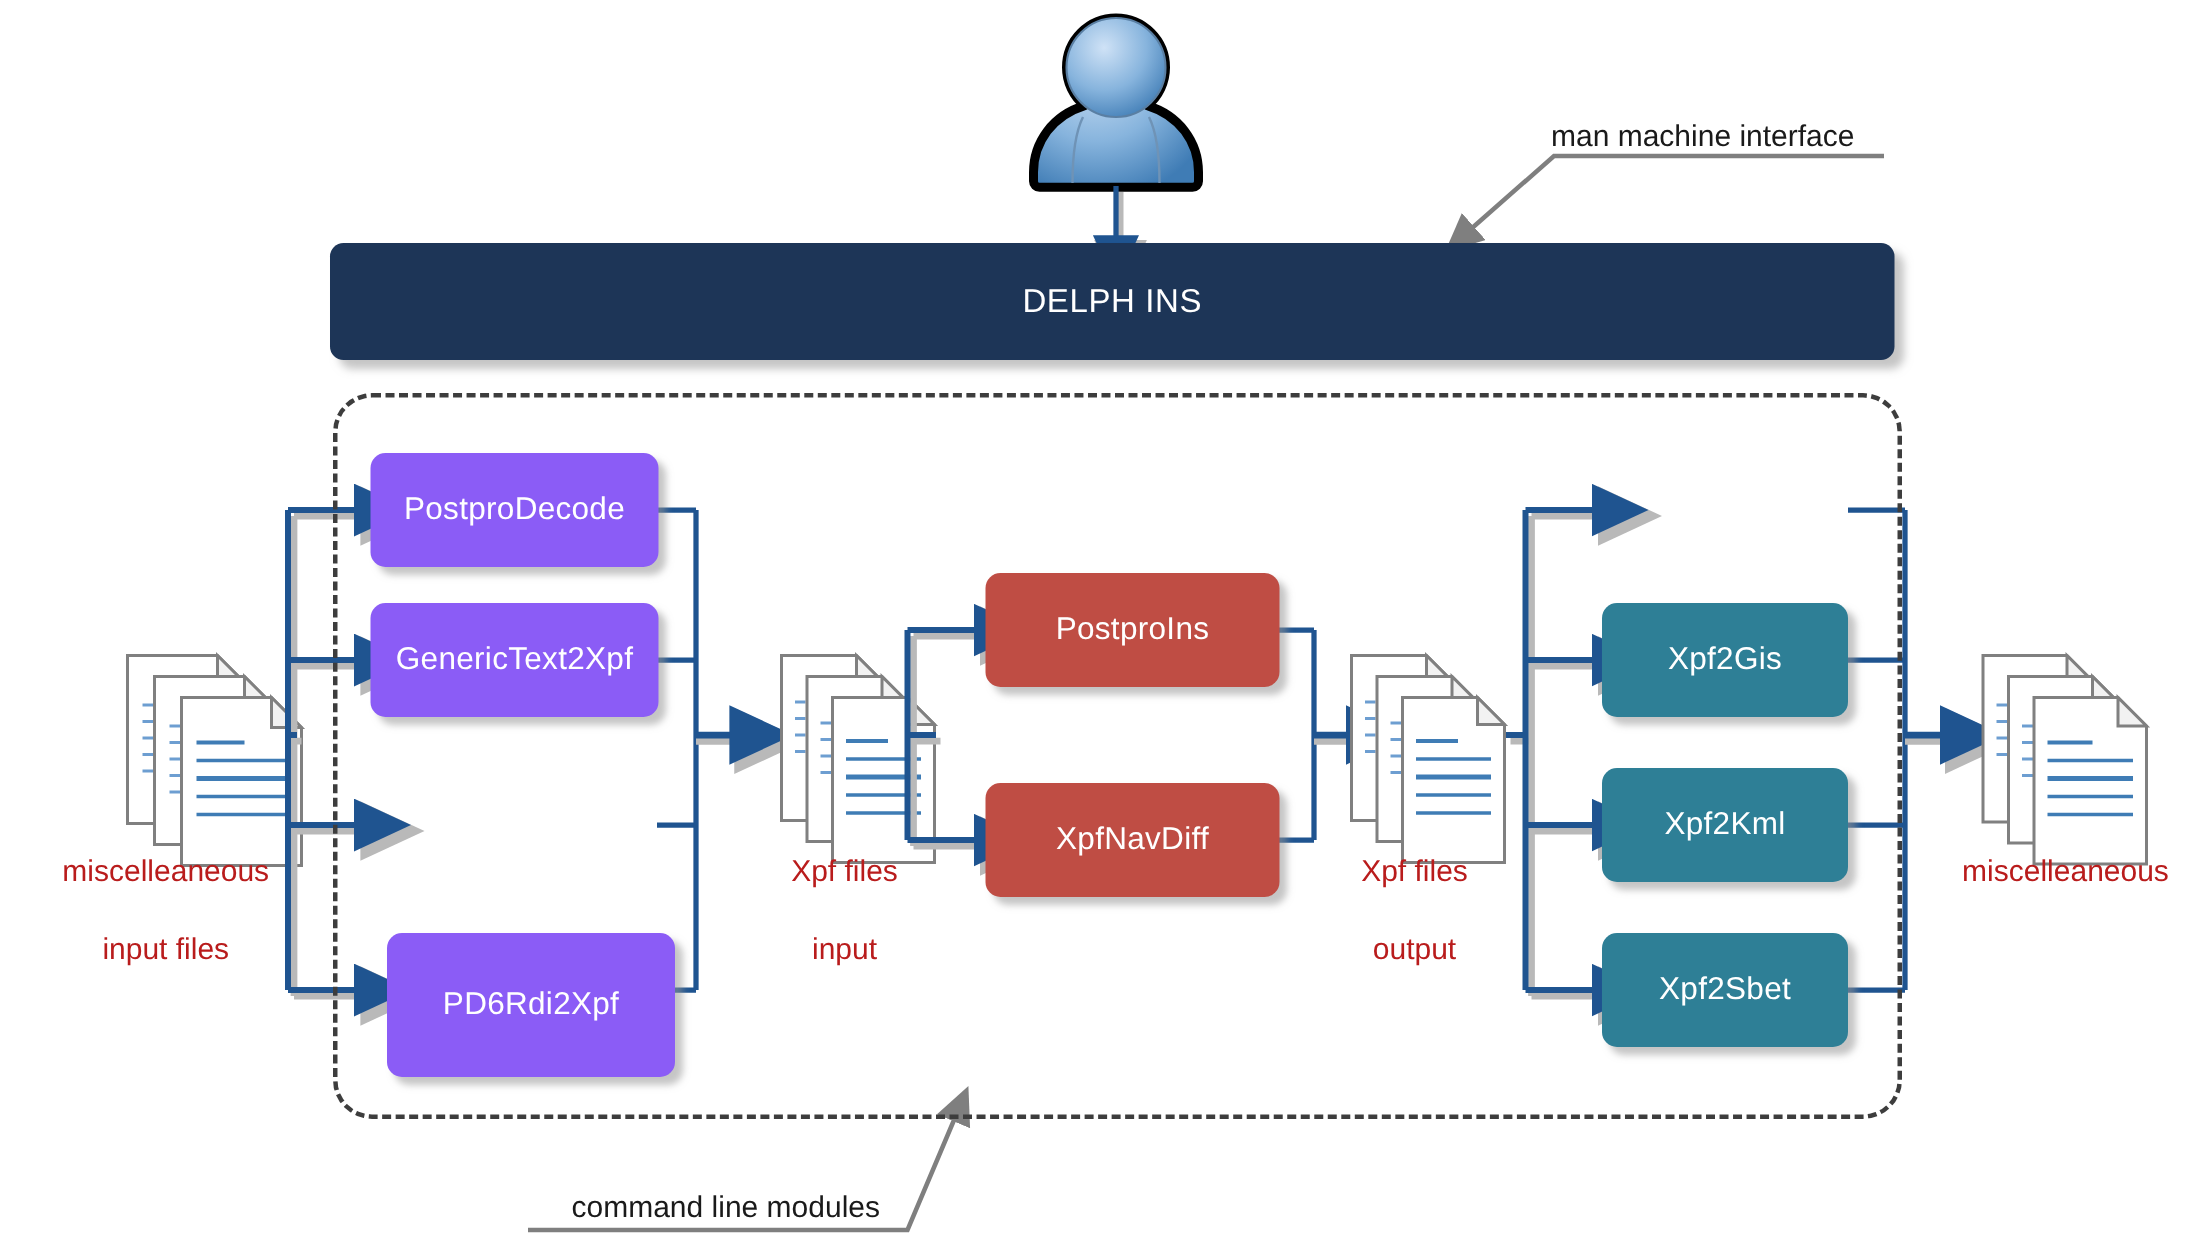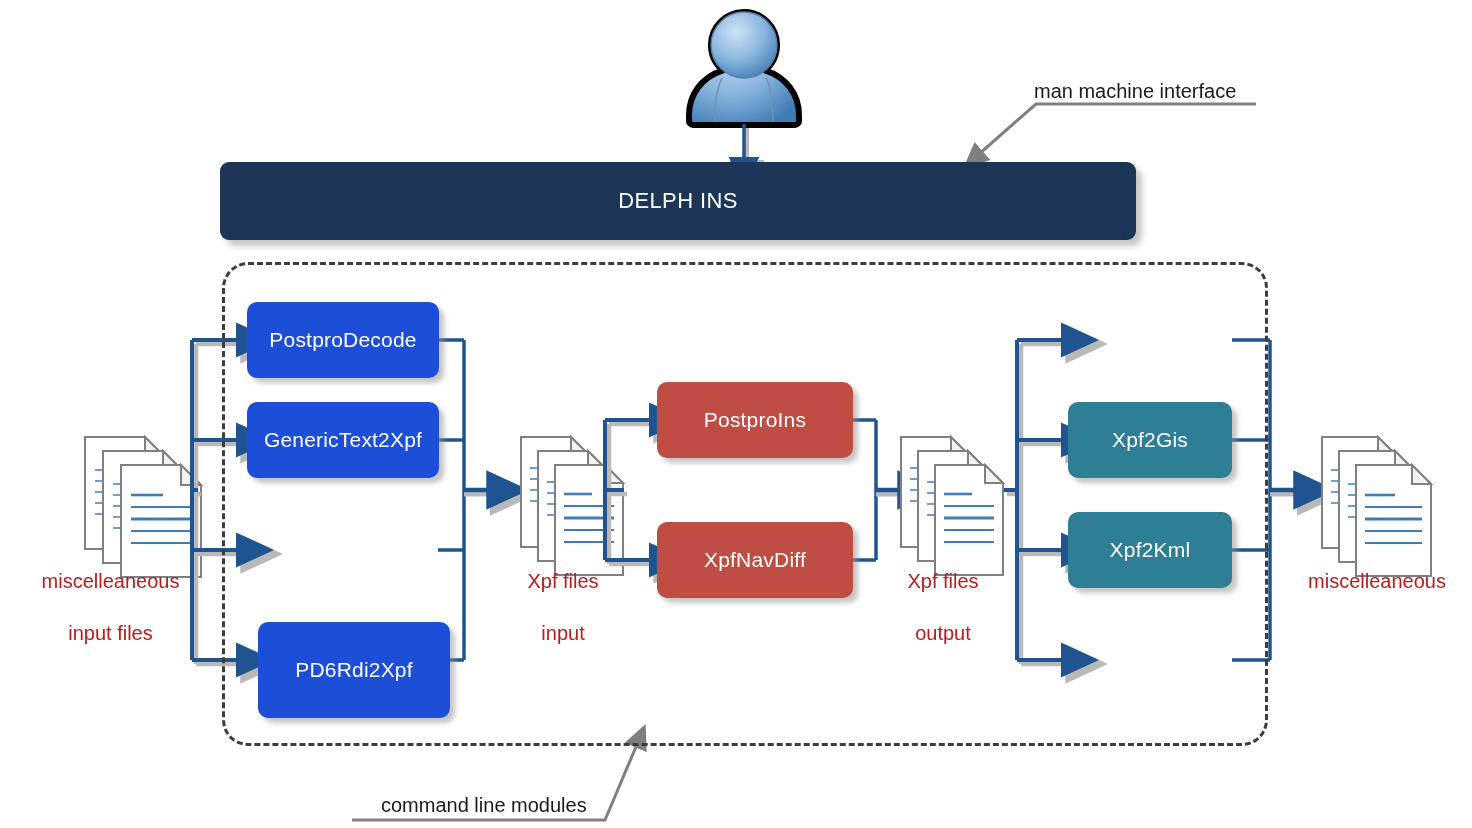--- a/index.html
+++ b/index.html
@@ -11,27 +11,27 @@
   svg#wires{position:absolute;left:0;top:0;width:1472px;height:828px;pointer-events:none;}
 
   
   .node{
     position:absolute;border-radius:10px;
     display:flex;align-items:center;justify-content:center;
     color:#ffffff;font-size:21px;letter-spacing:.2px;
     box-shadow:5px 5px 5px rgba(150,150,150,.55);
     z-index:3;
   }
-  .node.orange{background:#1d4ed8;}
+  .node.orange{background:#8b5cf6;}
   .node.red{background:#BF4D44;}
   .node.teal{background:#2E7F96;}
 
   
   .titlebar{
-    position:absolute;left:220px;top:162px;width:916px;height:78px;
+    position:absolute;left:220px;top:162px;width:1043px;height:78px;
     background:#1D3557;border-radius:9px;
     display:flex;align-items:center;justify-content:center;
     color:#ffffff;font-size:22px;letter-spacing:.4px;
     box-shadow:6px 6px 6px rgba(150,150,150,.55);
     z-index:3;
   }
 
   
   .dashed{
     position:absolute;left:222px;top:262px;width:1040px;height:478px;
@@ -308,20 +308,23 @@
   <div class="node red" style="left:657px;top:522px;width:196px;height:76px;">
     <span>XpfNavDiff</span>
   </div>
 
   <div class="node teal" style="left:1068px;top:402px;width:164px;height:76px;">
     <span>Xpf2Gis</span>
   </div>
   <div class="node teal" style="left:1068px;top:512px;width:164px;height:76px;">
     <span>Xpf2Kml</span>
   </div>
+  <div class="node teal" style="left:1068px;top:622px;width:164px;height:76px;">
+    <span>Xpf2Sbet</span>
+  </div>
 
   <div class="caption" style="left:8px;top:542px;width:205px;">
     <div>miscelleaneous</div>
     <div>input files</div>
   </div>
   <div class="caption" style="left:488px;top:542px;width:150px;">
     <div>Xpf files</div>
     <div>input</div>
   </div>
   <div class="caption" style="left:868px;top:542px;width:150px;">

